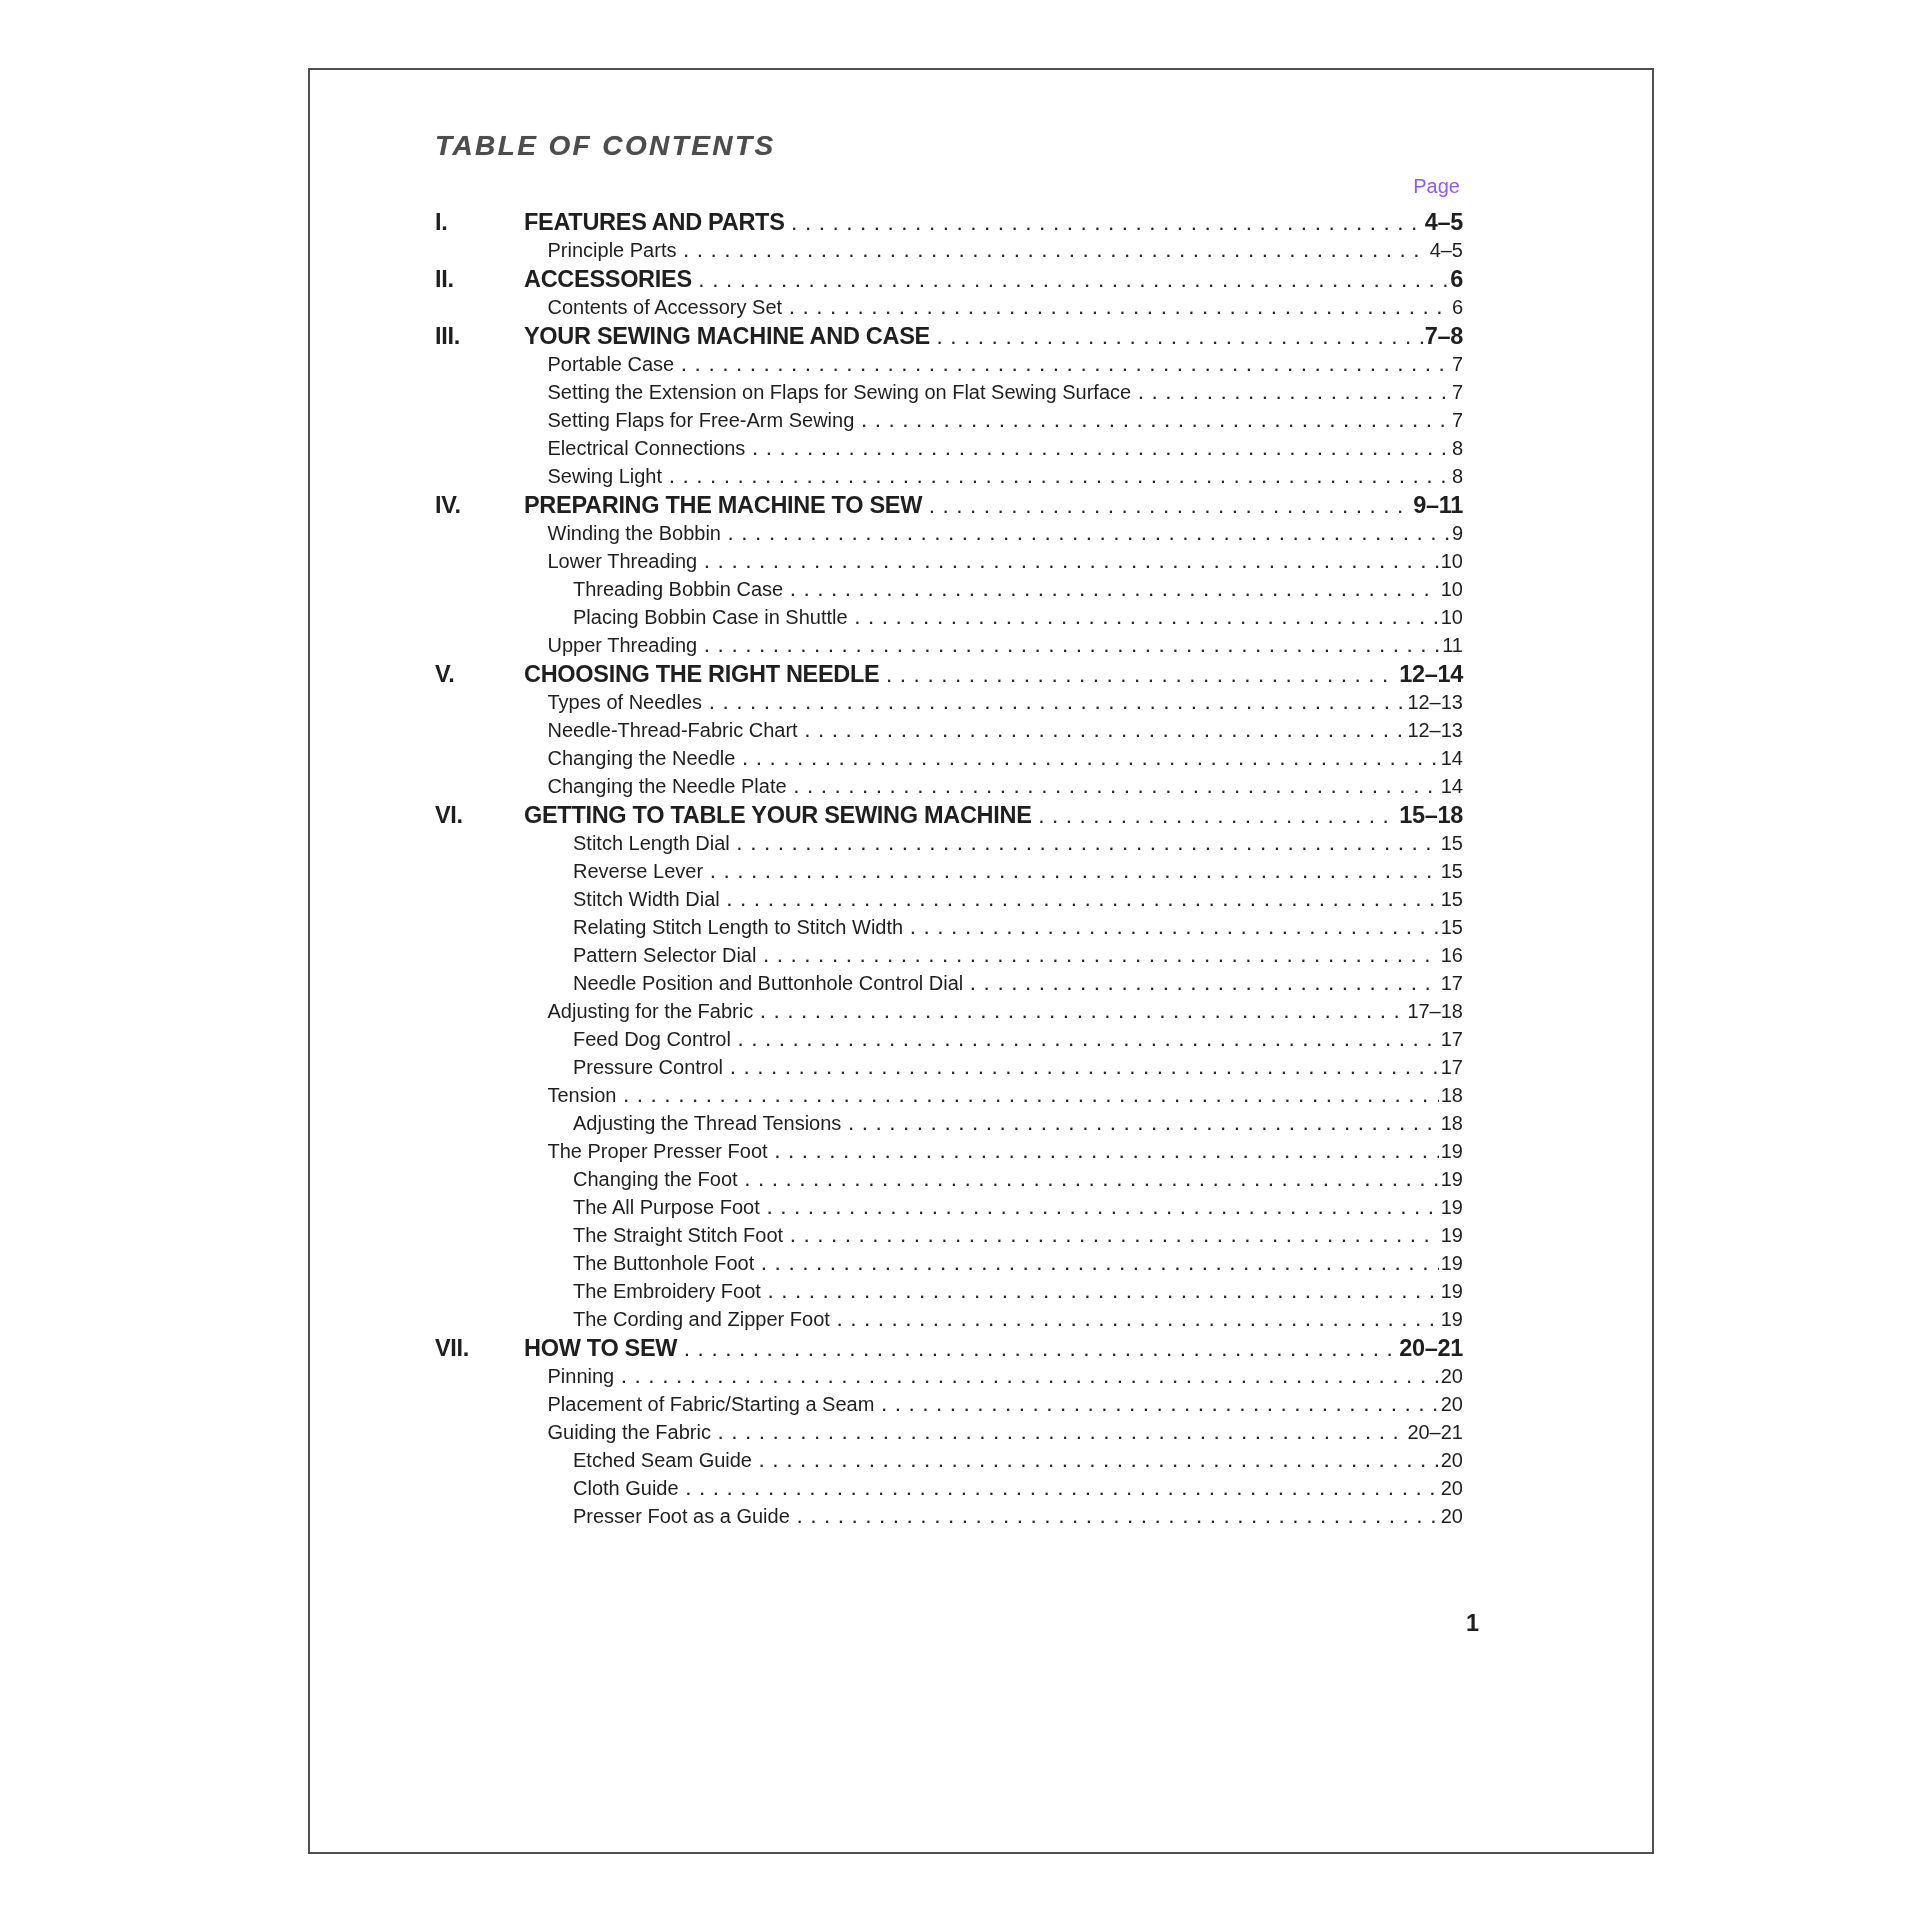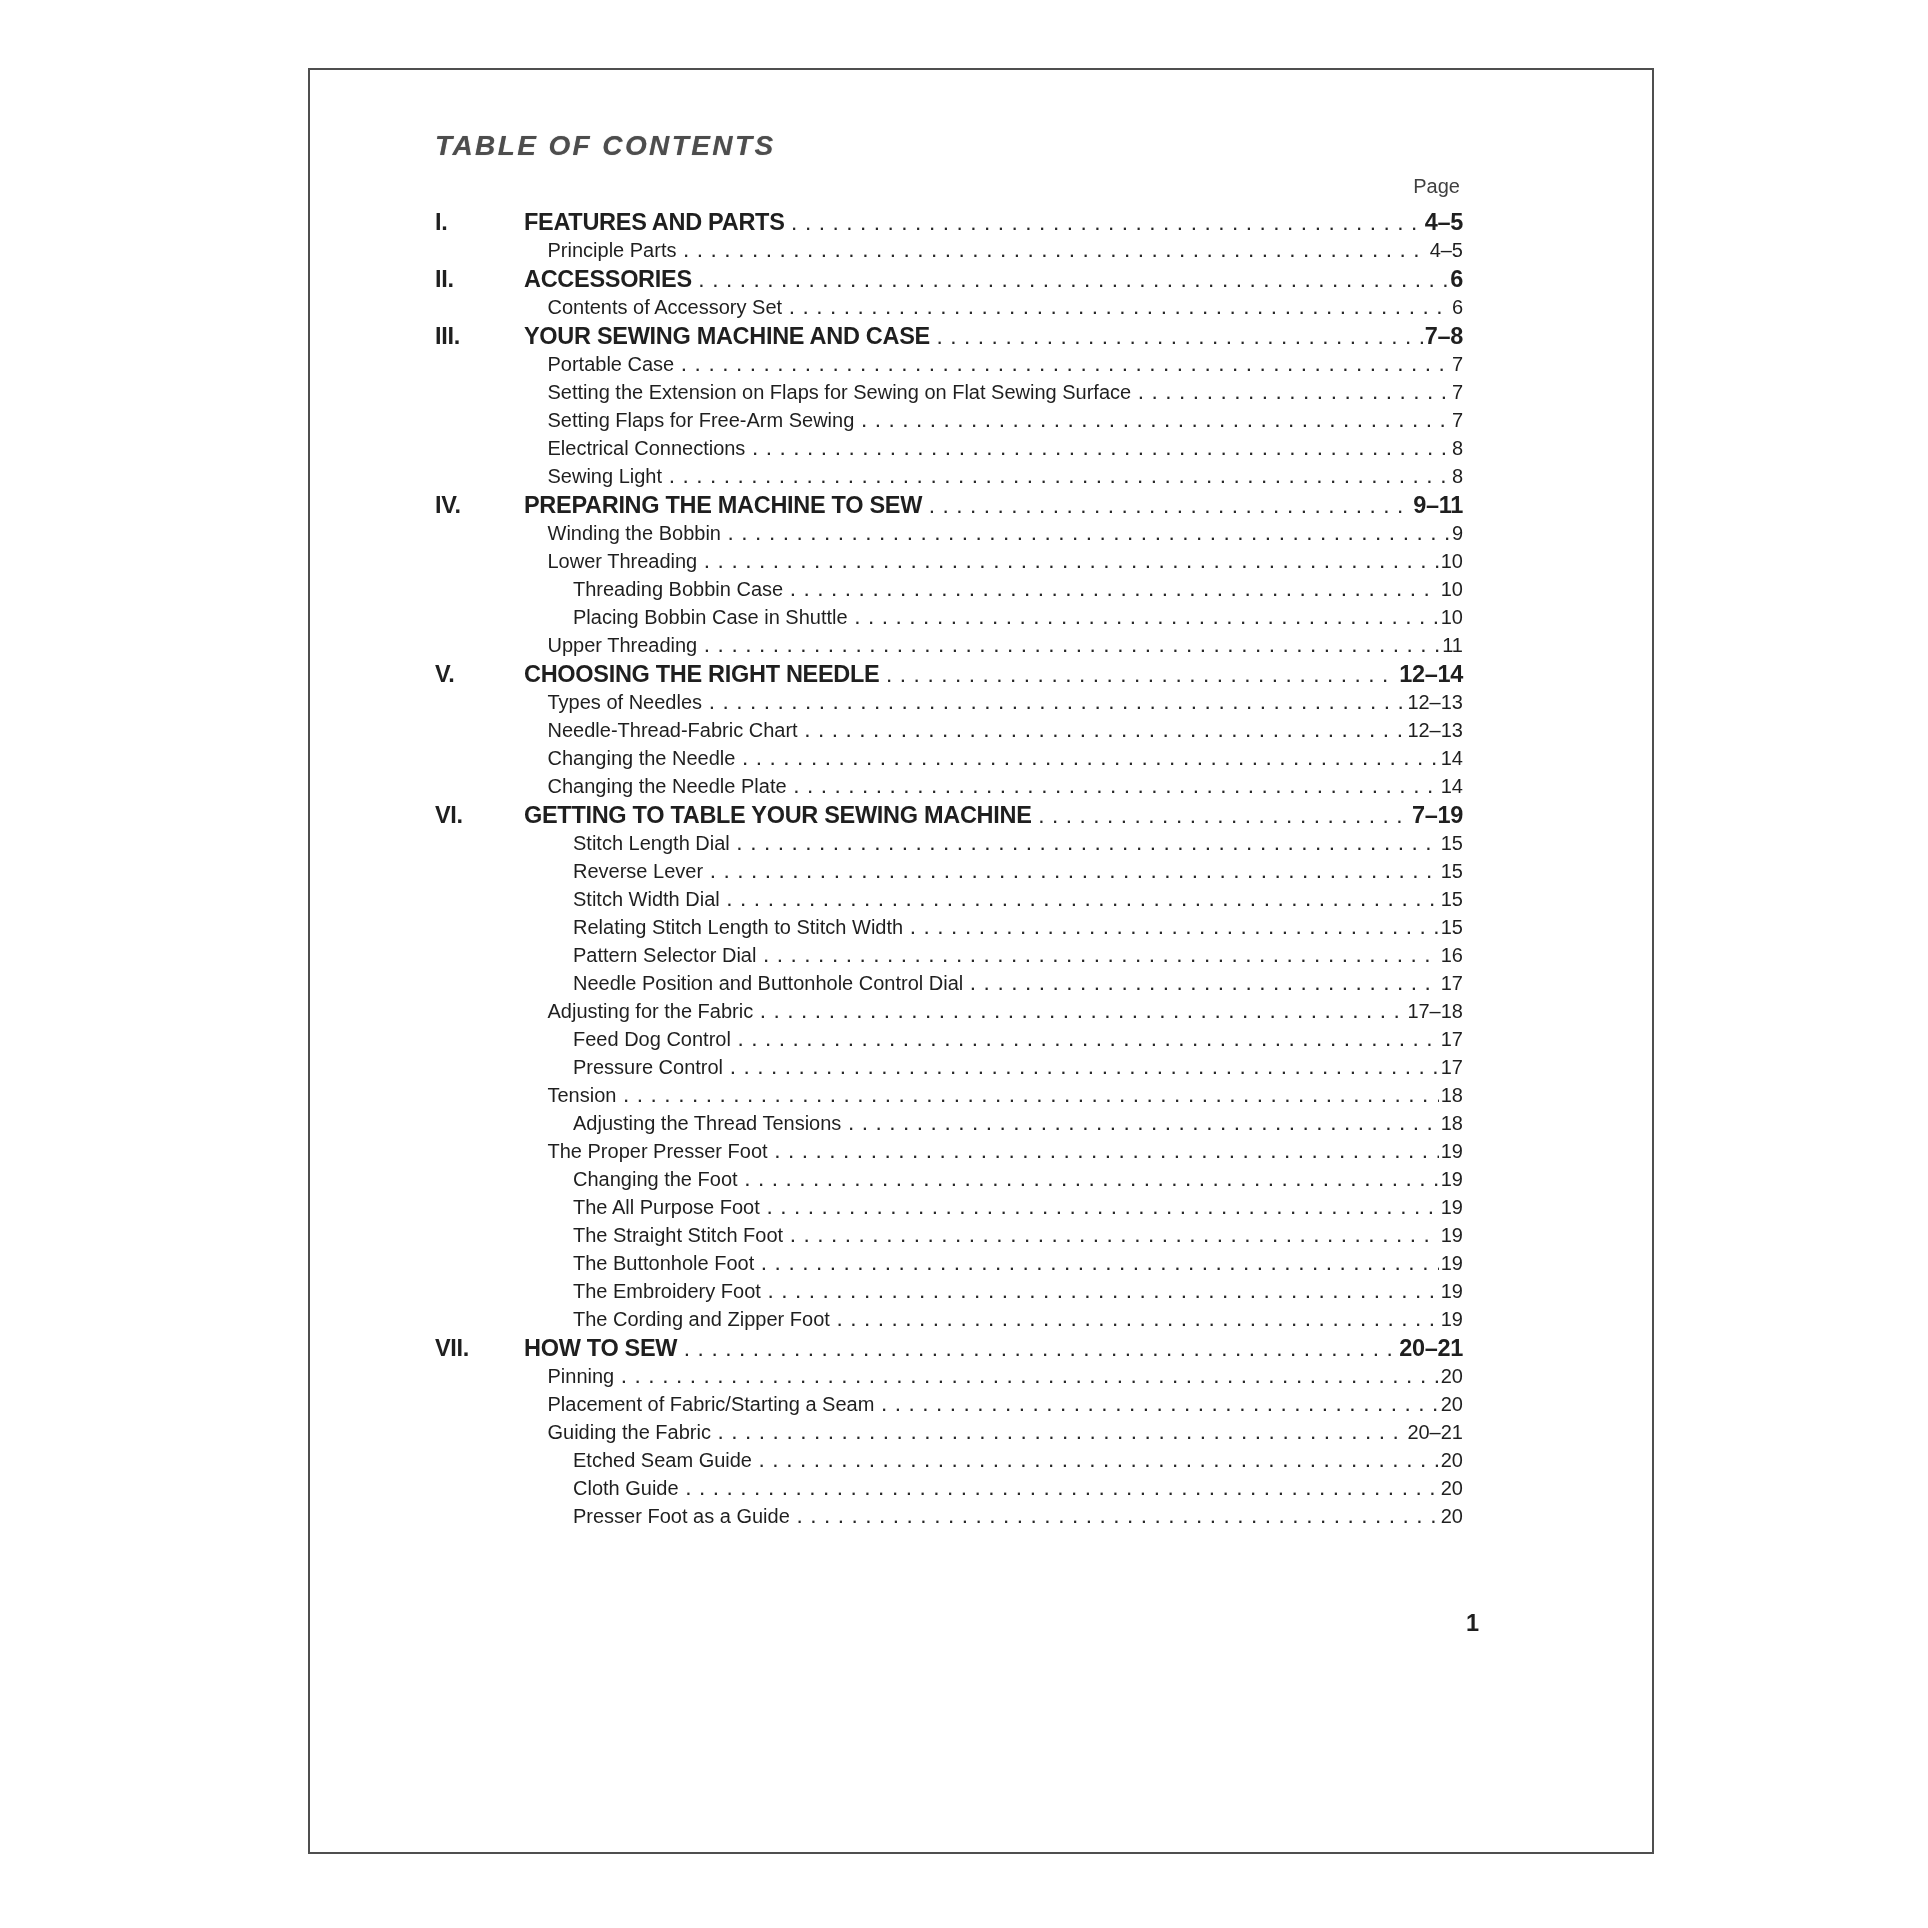--- a/index.html
+++ b/index.html
@@ -28,21 +28,21 @@
     color: #4d4d4d;
     margin: 0;
     
     text-shadow: 0 0 0.9px #9a9a9a;
     font-style: italic;
   }
   .page-col-label {
     position: absolute;
     top: 105px; right: 192px;
     font-size: 20px;
-    color: #404040;
+    color: #8b5cf6;
   }
   .toc {
     position: absolute;
     left: 125px; top: 138px;
     width: 1028px;
   }
   .toc-section { margin-top: 1px; }
   .toc-section:first-child { margin-top: 0; }
   .toc-row {
     display: flex;
@@ -221,21 +221,21 @@
             <span class="toc-label">Changing the Needle Plate</span>
             <span class="dots"></span>
             <span class="toc-page">14</span>
           </div>
         </div>
         <div class="toc-section">
           <div class="toc-row lvl0 head">
             <span class="toc-numeral">VI.</span>
             <span class="toc-label">GETTING TO TABLE YOUR SEWING MACHINE</span>
             <span class="dots"></span>
-            <span class="toc-page">7–19</span>
+            <span class="toc-page">15–18</span>
           </div>
           <div class="toc-row lvl2">
             <span class="toc-numeral"></span>
             <span class="toc-label">Stitch Length Dial</span>
             <span class="dots"></span>
             <span class="toc-page">15</span>
           </div>
           <div class="toc-row lvl2">
             <span class="toc-numeral"></span>
             <span class="toc-label">Reverse Lever</span>

